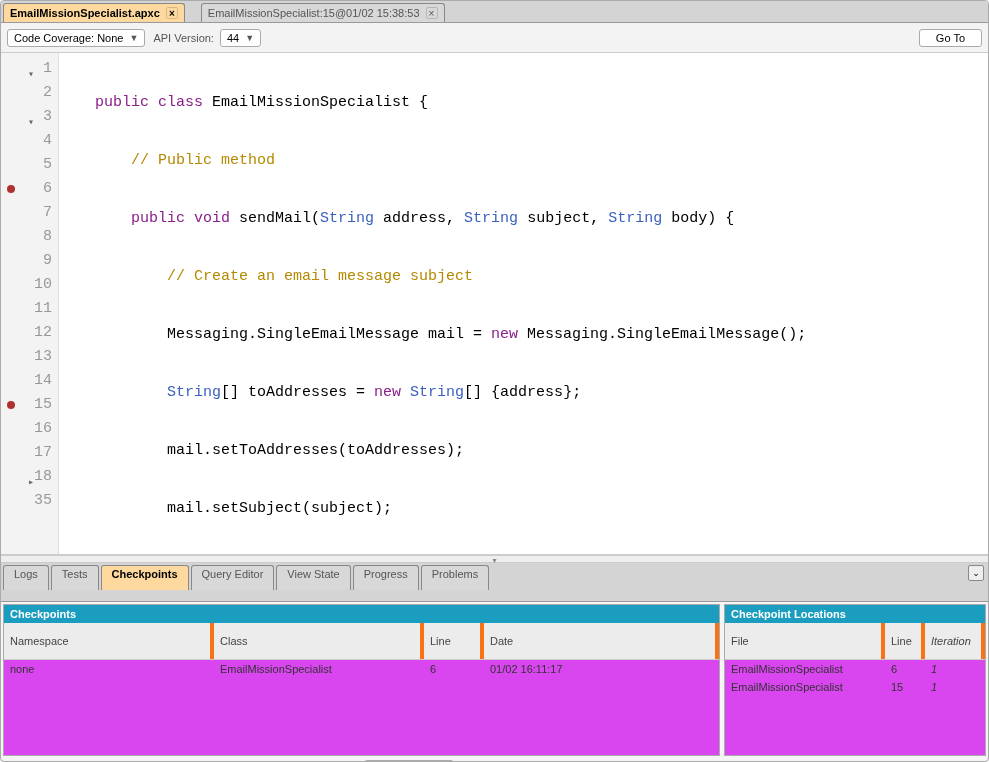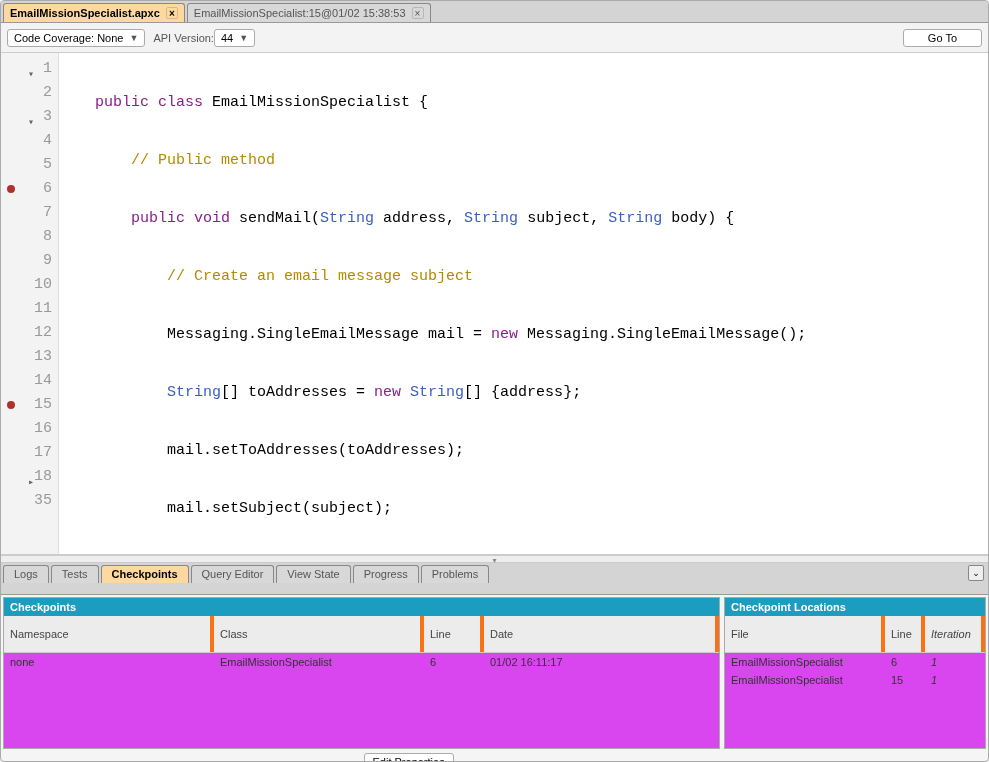--- a/index.html
+++ b/index.html
@@ -12,20 +12,21 @@
   overflow: hidden;
   border: 1px solid #aaa;
   border-radius: 4px;
 }
 .file-tabs {
   display: flex;
   background: #d4d4d4;
   border-bottom: 1px solid #999;
   padding: 2px 2px 0 2px;
   height: 22px;
+  gap: 14px;
 }
 .file-tab {
   display: flex;
   align-items: center;
   padding: 2px 6px;
   border: 1px solid #888;
   border-bottom: none;
   border-radius: 3px 3px 0 0;
   margin-right: 2px;
   font-size: 11px;
@@ -62,27 +63,27 @@
   align-items: center;
   background: #fff;
   border: 1px solid #aaa;
   border-radius: 3px;
   padding: 2px 6px;
   font-size: 11px;
   margin-right: 8px;
   justify-content: flex-end;
 }
 .toolbar .dropdown .arrow { margin-left: 6px; font-size: 9px; color: #555; }
-.toolbar .label { font-size: 11px; color: #555; }
+.toolbar .label { font-size: 11px; color: #555; margin-right: 6px; }
 .toolbar .spacer { flex: 1; }
 .toolbar .btn {
   background: #fff;
   border: 1px solid #aaa;
   border-radius: 3px;
-  padding: 2px 24px;
+  padding: 2px 16px;
   font-size: 11px;
 }
 .editor {
   display: flex;
   height: 502px;
   background: #fff;
   font-family: "Courier New", monospace;
   font-size: 15px;
   overflow: hidden;
   border-bottom: 1px solid #ccc;
@@ -130,21 +131,21 @@
 .kw { color: #8a1e8a; }
 .type { color: #3a5fbf; }
 .ident { color: #000; }
 .comment { color: #b58900; }
 .splitter { height: 8px; background: #eee; text-align: center; border-top: 1px solid #ccc; border-bottom: 1px solid #ccc; font-size: 8px; color: #888;}
 .bottom-tabs {
   display: flex;
   background: #d4d4d4;
   border-bottom: 1px solid #999;
   padding: 2px 2px 11px 2px;
-  height: 32px;
+  height: 39px;
   position: relative;
 }
 .bottom-tabs .btab {
   padding: 2px 10px;
   border: 1px solid #888;
   border-bottom: none;
   border-radius: 3px 3px 0 0;
   margin-right: 2px;
   font-size: 11px;
   background: #d8d8d8;

